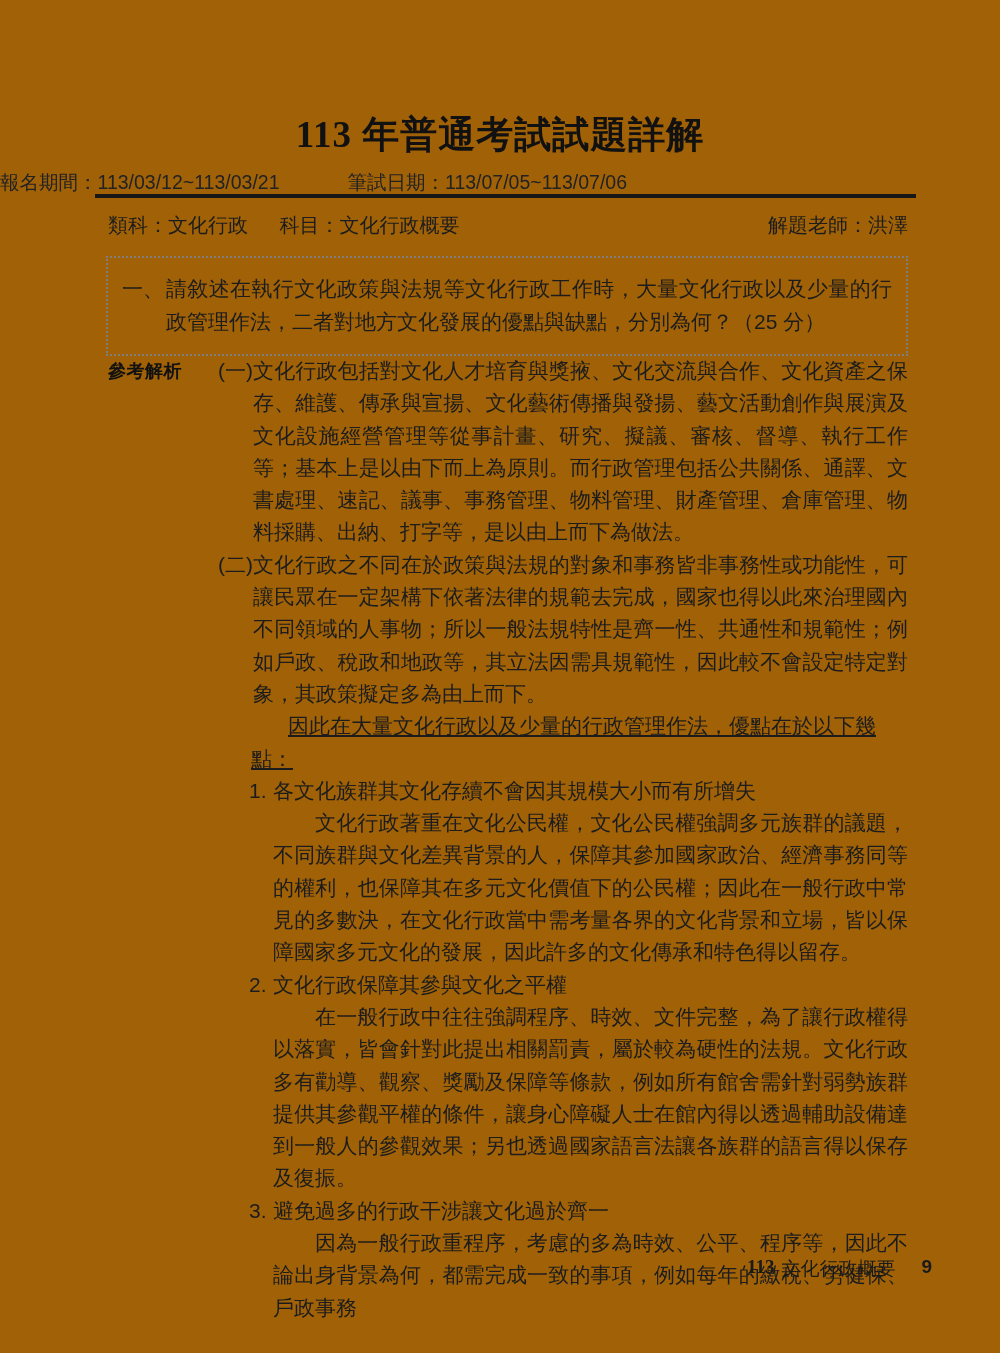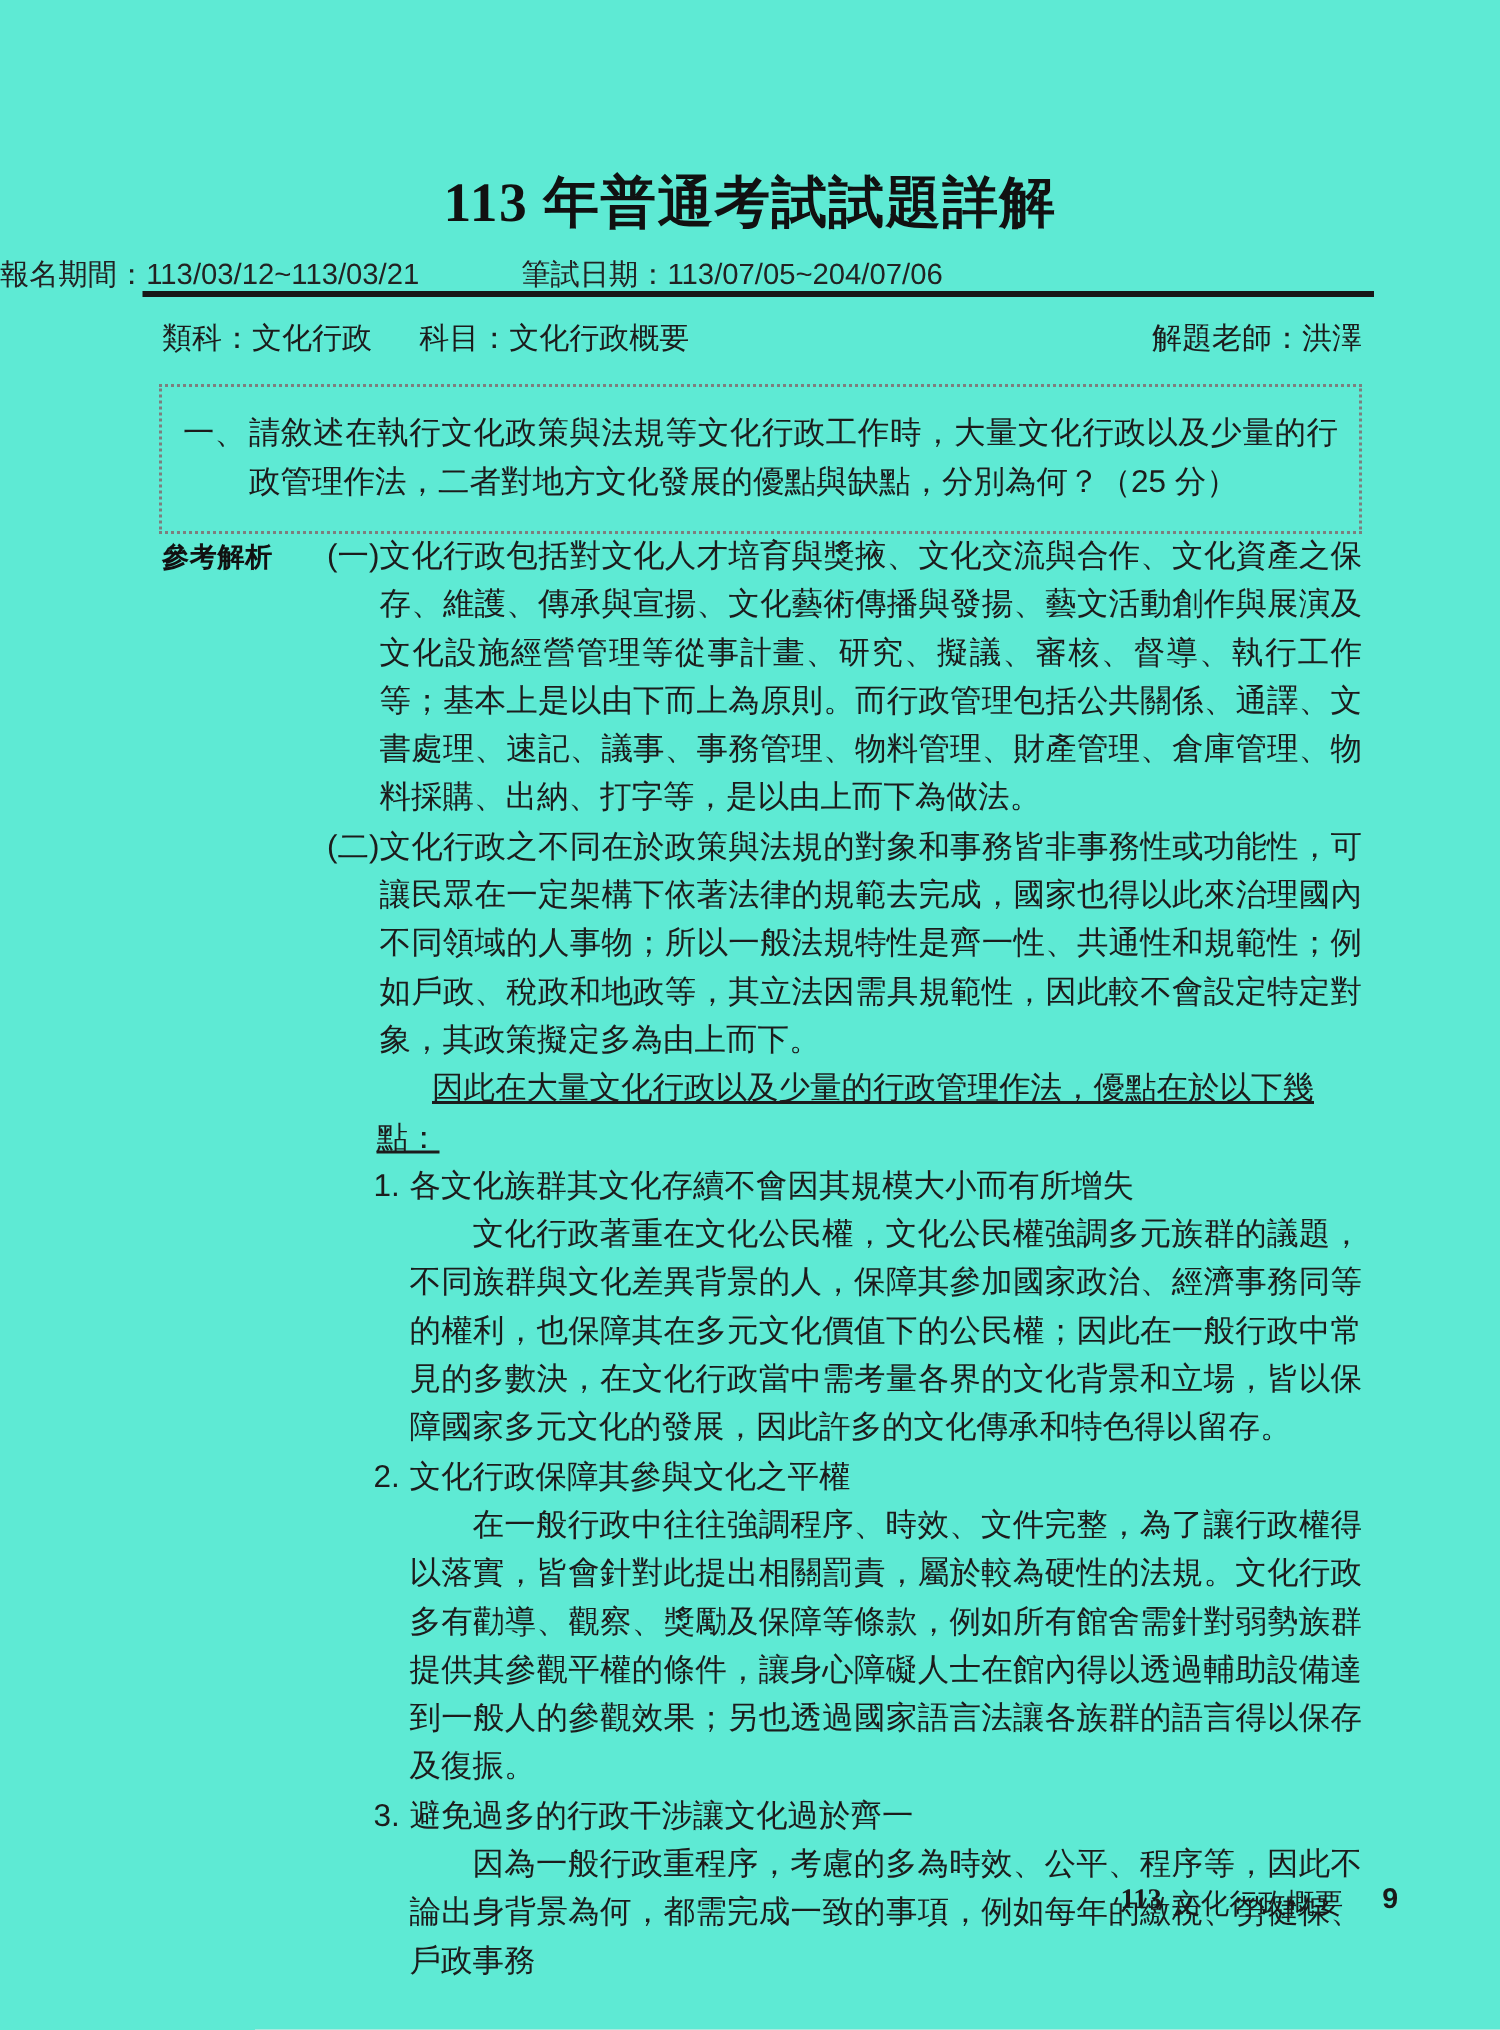--- a/index.html
+++ b/index.html
@@ -1,21 +1,21 @@
 <!DOCTYPE html>
 <html><head>
 <meta charset="utf-8">
 <style>
   html, body { margin: 0; padding: 0; background: #e8e8e8; }
   .page {
     position: relative;
     width: 1000px;
     height: 1353px;
     margin: 0 auto;
-    background: #5eead4;
+    background: #a16207;
     color: #1c1c1c;
     font-family: "Liberation Sans", sans-serif;
     overflow: hidden;
   }
   .title {
     position: absolute;
     top: 110px;
     left: 0;
     width: 100%;
     margin: 0;
@@ -120,21 +120,21 @@
 </style>
 </head>
 <body>
 
 <div class="page">
 
   <h1 class="title">113 年普通考試試題詳解</h1>
 
   <div class="info-row">
     <span>報名期間：113/03/12~113/03/21</span>
-    <span>筆試日期：113/07/05~204/07/06</span>
+    <span>筆試日期：113/07/05~113/07/06</span>
   </div>
 
   <div class="rule"></div>
 
   <div class="meta-row">
     <div class="meta-left">
       <span>類科：文化行政</span>
       <span>科目：文化行政概要</span>
     </div>
     <span>解題老師：洪澤</span>

